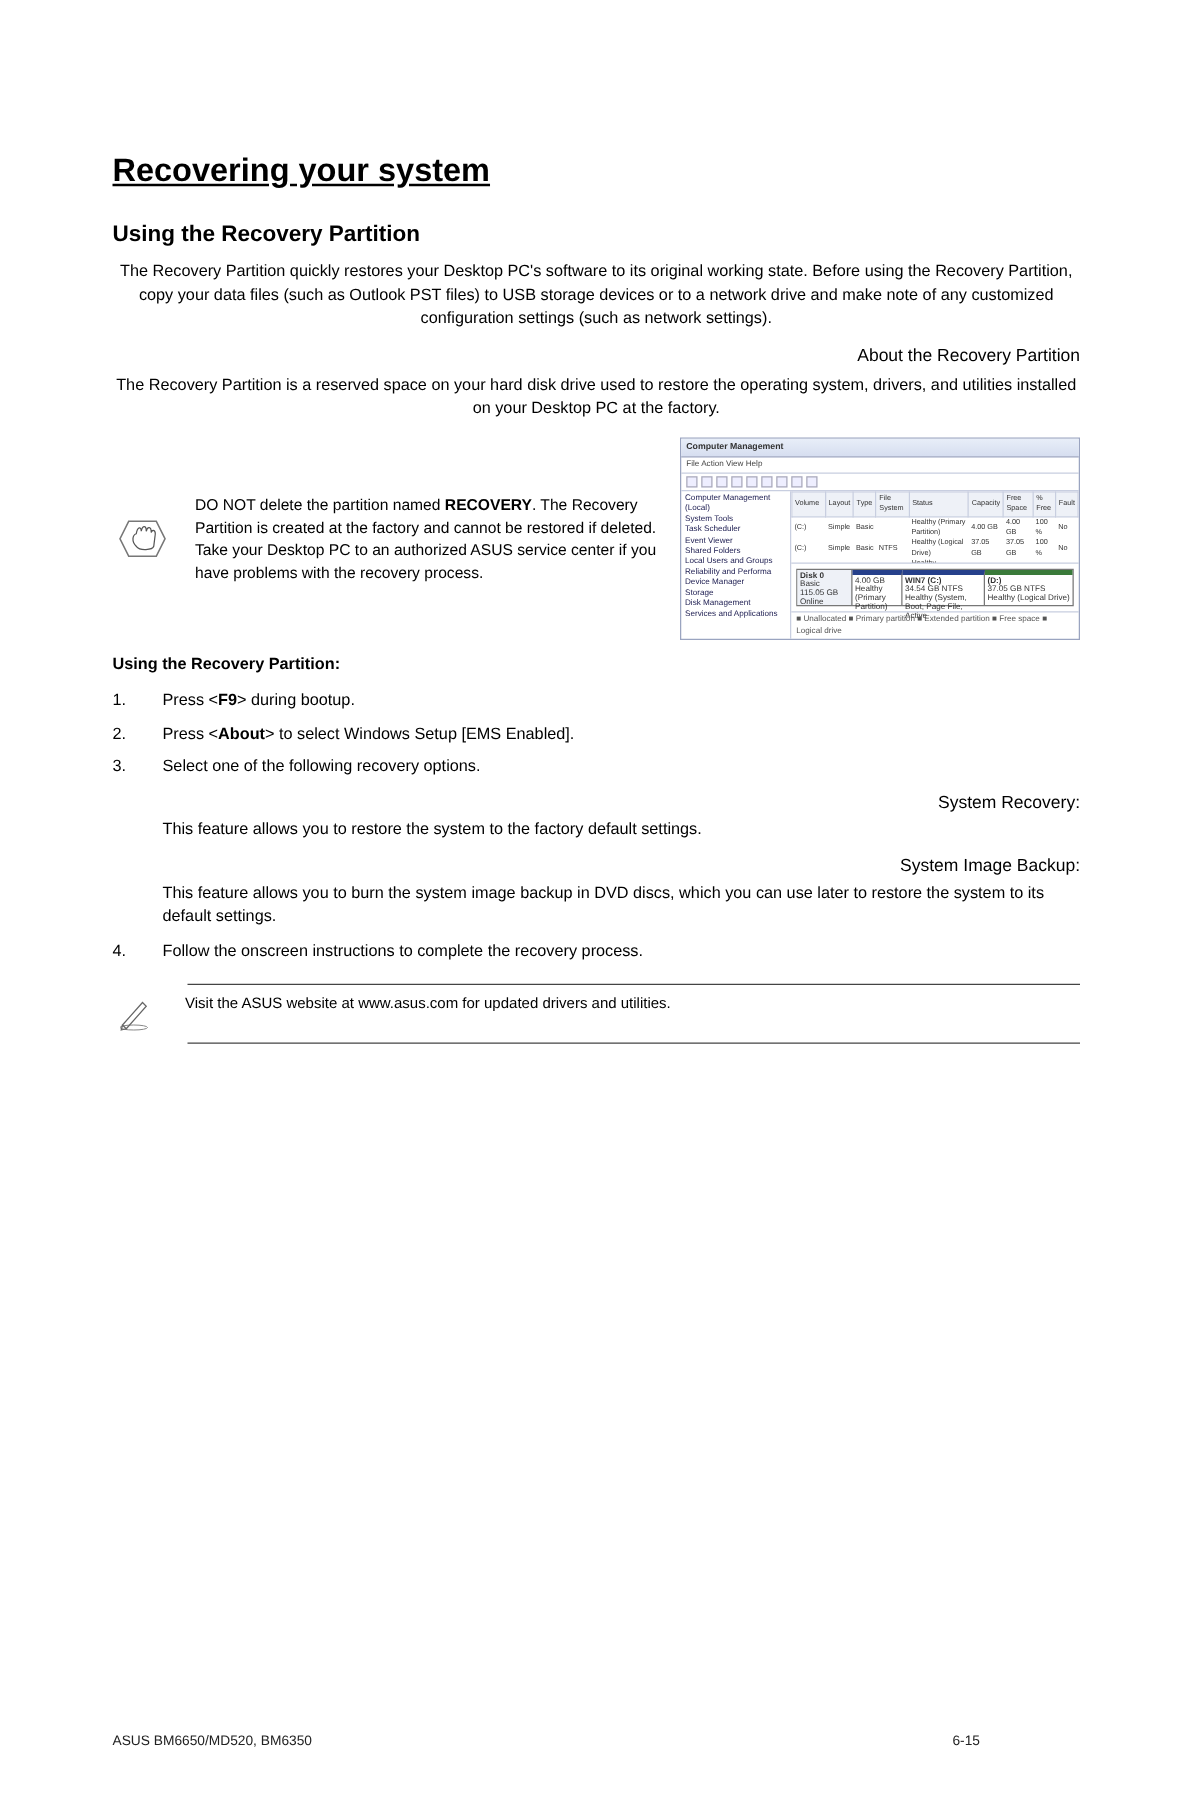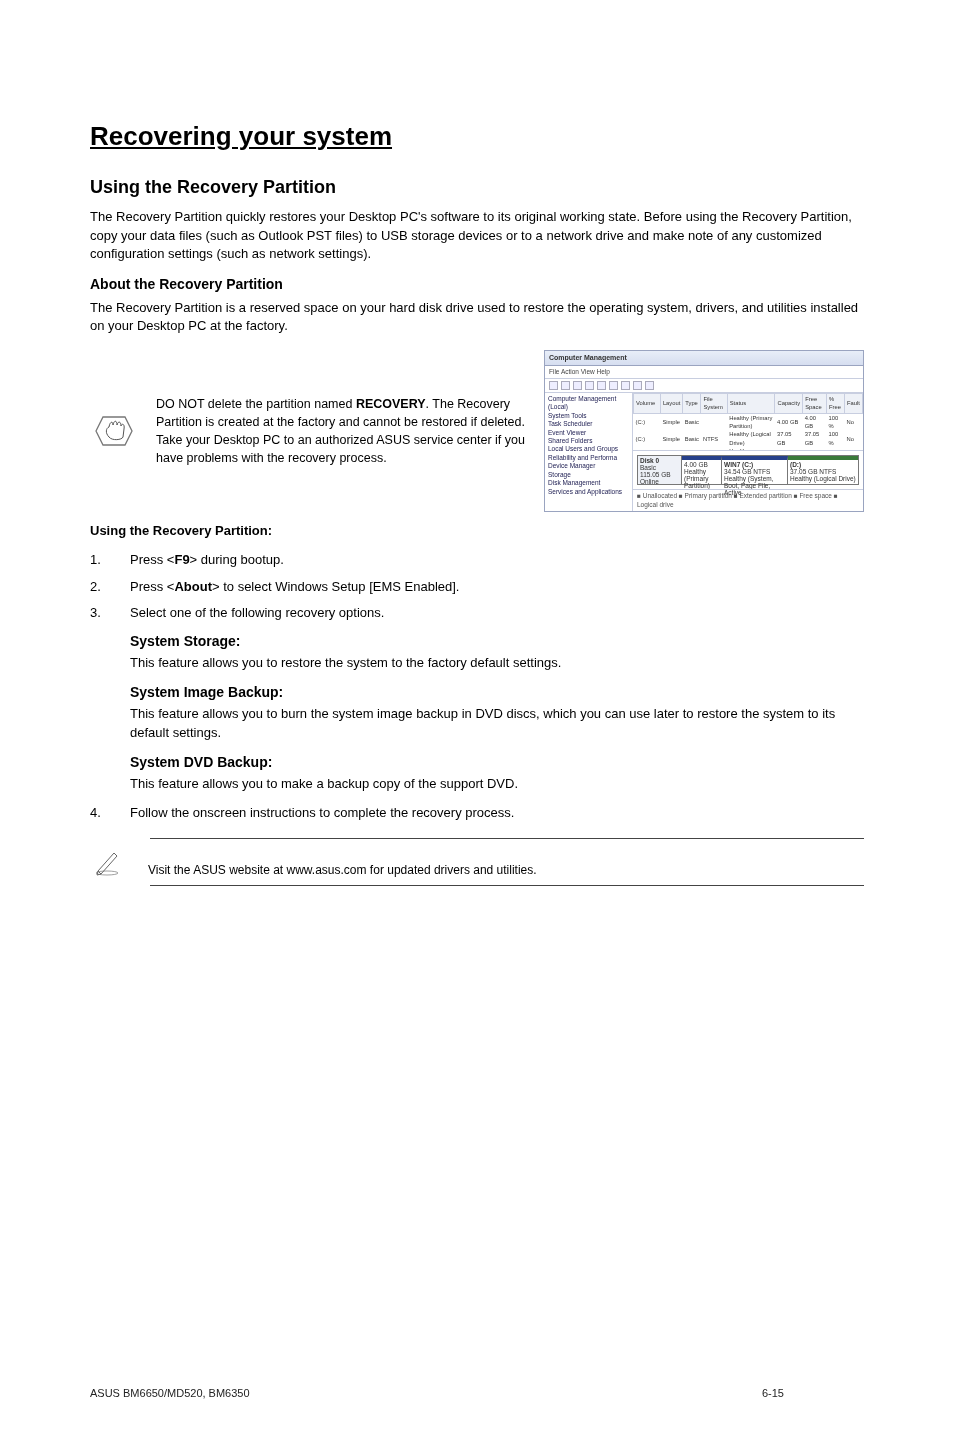--- a/index.html
+++ b/index.html
@@ -18,25 +18,26 @@
     margin-bottom: 18px;
     text-decoration: underline;
   }
   h2 {
     font-size: 18px;
     font-weight: bold;
     margin-bottom: 8px;
   }
   h3 {
     font-size: 14px;
-    font-weight: bold;
+    font-weight: normal;
     margin-top: 6px;
     margin-bottom: 4px;
-  }
-  .para { margin-bottom: 10px; }
+    text-align: right;
+  }
+  .para { margin-bottom: 10px; text-align: center; }
   .note-row {
     display: flex;
     align-items: center;
     gap: 18px;
     margin: 14px 0 10px 0;
   }
   .note-icon {
     flex: 0 0 48px;
     height: 48px;
     display: flex;
@@ -150,21 +151,21 @@
     margin: 16px 0 0 0;
   }
   .footnote-rule {
     border: none;
     border-top: 1px solid #444;
     margin-left: 60px;
     margin-bottom: 6px;
   }
   .footnote-row {
     display: flex;
-    align-items: flex-end;
+    align-items: flex-start;
     gap: 24px;
   }
   .pen-icon { flex: 0 0 34px; height: 34px; display:flex; align-items:center; justify-content:center;}
   .footnote-text { flex: 1; font-size: 12px; }
   .footnote-rule2 {
     border: none;
     border-top: 1px solid #444;
     margin-left: 60px;
     margin-top: 6px;
   }
@@ -326,30 +327,26 @@
       <span class="num">2.</span>
       <span class="body"><span>Press &lt;</span><b>About</b><span>&gt; to select Windows Setup [EMS Enabled].</span></span>
     </li>
     <li>
       <span class="num">3.</span>
       <span class="body">Select one of the following recovery options.</span>
     </li>
   </ol>
 
   <div class="sub-block">
-    <h3>System Storage:</h3>
+    <h3>System Recovery:</h3>
     <p>This feature allows you to restore the system to the factory default settings.</p>
   </div>
   <div class="sub-block">
     <h3>System Image Backup:</h3>
     <p>This feature allows you to burn the system image backup in DVD discs, which you can use later to restore the system to its default settings.</p>
-  </div>
-  <div class="sub-block">
-    <h3>System DVD Backup:</h3>
-    <p>This feature allows you to make a backup copy of the support DVD.</p>
   </div>
 
   <ol>
     <li>
       <span class="num">4.</span>
       <span class="body">Follow the onscreen instructions to complete the recovery process.</span>
     </li>
   </ol>
 </div>
 

